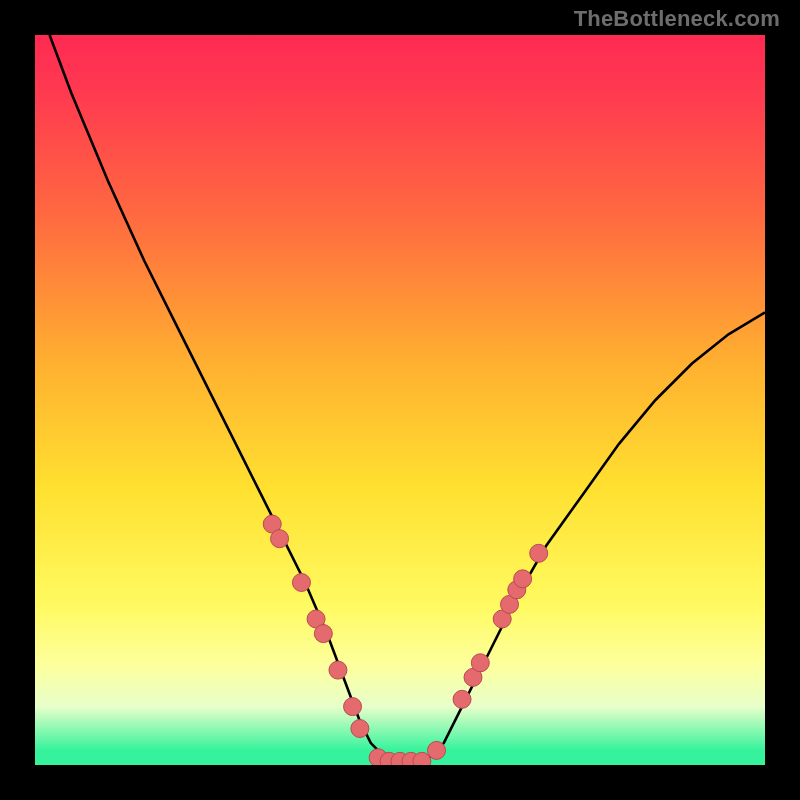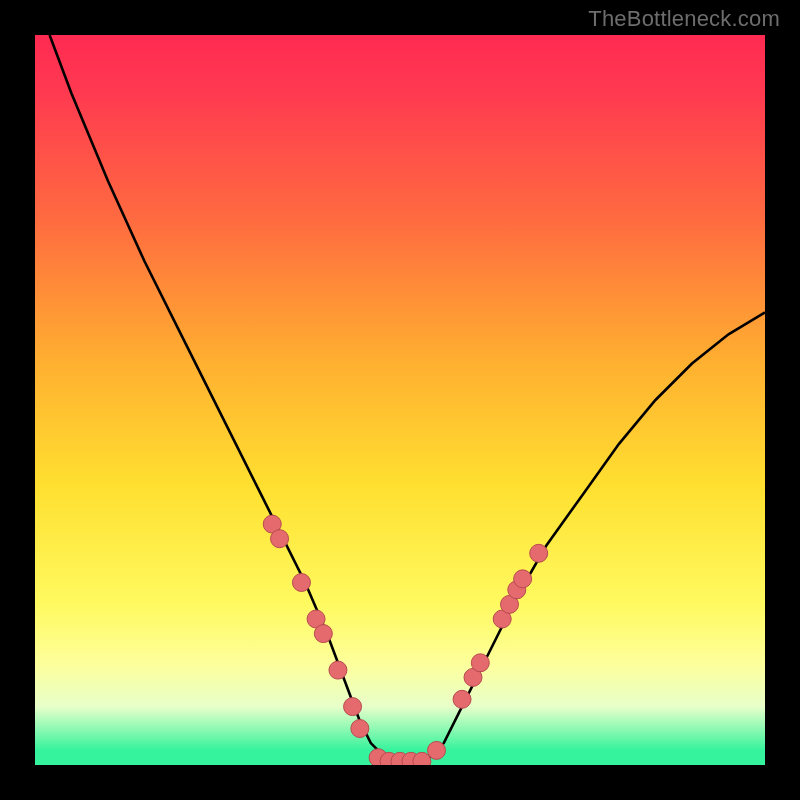--- a/index.html
+++ b/index.html
@@ -41,21 +41,21 @@
     inset: 0;
     width: 730px;
     height: 730px;
   }
   .watermark {
     position: absolute;
     top: 6px;
     right: 20px;
     color: #6d6d6d;
     font-size: 22px;
-    font-weight: 400;
+    font-weight: 700;
     letter-spacing: 0.2px;
   }
 </style>
 </head>
 <body>
 
 <div class="frame">
   <div class="gradient"></div>
   <svg class="plot" viewBox="0 0 730 730" preserveAspectRatio="none">
     <path id="curve-path" fill="none" stroke="#000000" stroke-width="2.6" d="M14.6 0.0 L36.5 58.4 L73.0 146.0 L109.5 226.3 L146.0 299.3 L182.5 372.3 L204.4 416.1 L226.3 459.9 L248.2 503.7 L270.1 547.5 L292.0 598.6 L313.9 657.0 L324.9 686.2 L335.8 708.1 L350.4 722.7 L365.0 730.0 L379.6 730.0 L394.2 722.7 L408.8 708.1 L423.4 678.9 L452.6 620.5 L481.8 562.1 L511.0 511.0 L547.5 459.9 L584.0 408.8 L620.5 365.0 L657.0 328.5 L693.5 299.3 L730.0 277.4"></path>

